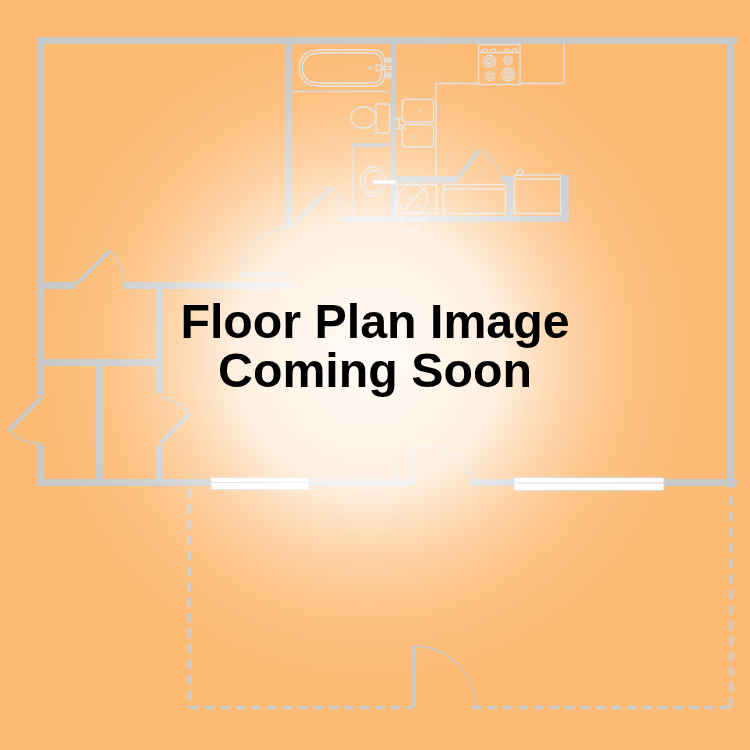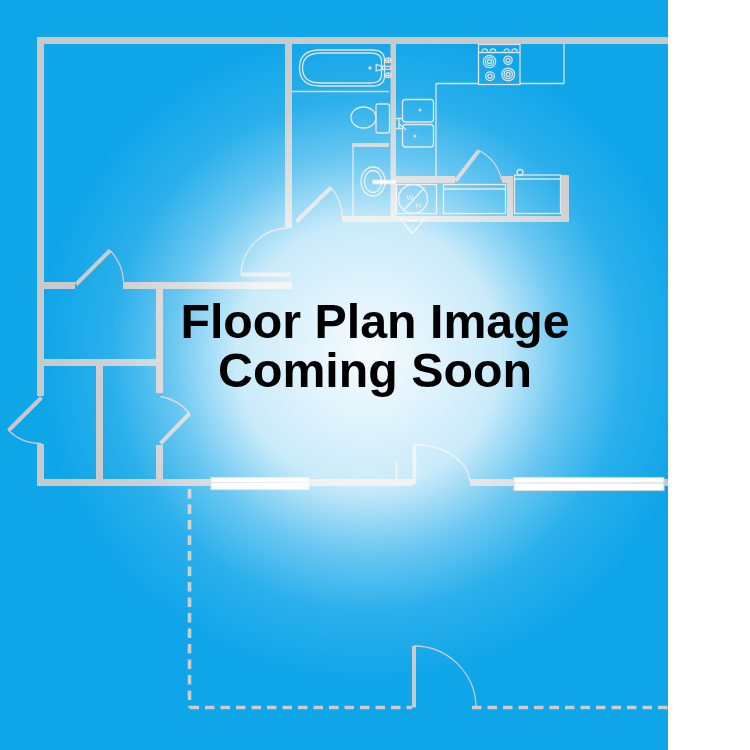--- a/index.html
+++ b/index.html
@@ -1,16 +1,16 @@
 <!DOCTYPE html>
 <html><head>
 <meta charset="utf-8">
 <style>
   html,body{margin:0;padding:0;background:#fff;}
-  #wrap{width:668px;height:750px;position:relative;overflow:hidden;background:#0ea5e9;}
+  #wrap{width:750px;height:750px;position:relative;overflow:hidden;background:#fdba74;}
 </style>
 </head>
 <body>
 <div id="wrap">
 <svg width="750" height="750" viewBox="0 0 750 750" xmlns="http://www.w3.org/2000/svg">
   <defs>
     <radialGradient id="fade" cx="368" cy="355" r="330" gradientUnits="userSpaceOnUse">
       <stop offset="0%" stop-color="#ffffff" stop-opacity="0.96"></stop>
       <stop offset="40%" stop-color="#ffffff" stop-opacity="0.78"></stop>
       <stop offset="60%" stop-color="#ffffff" stop-opacity="0.38"></stop>

